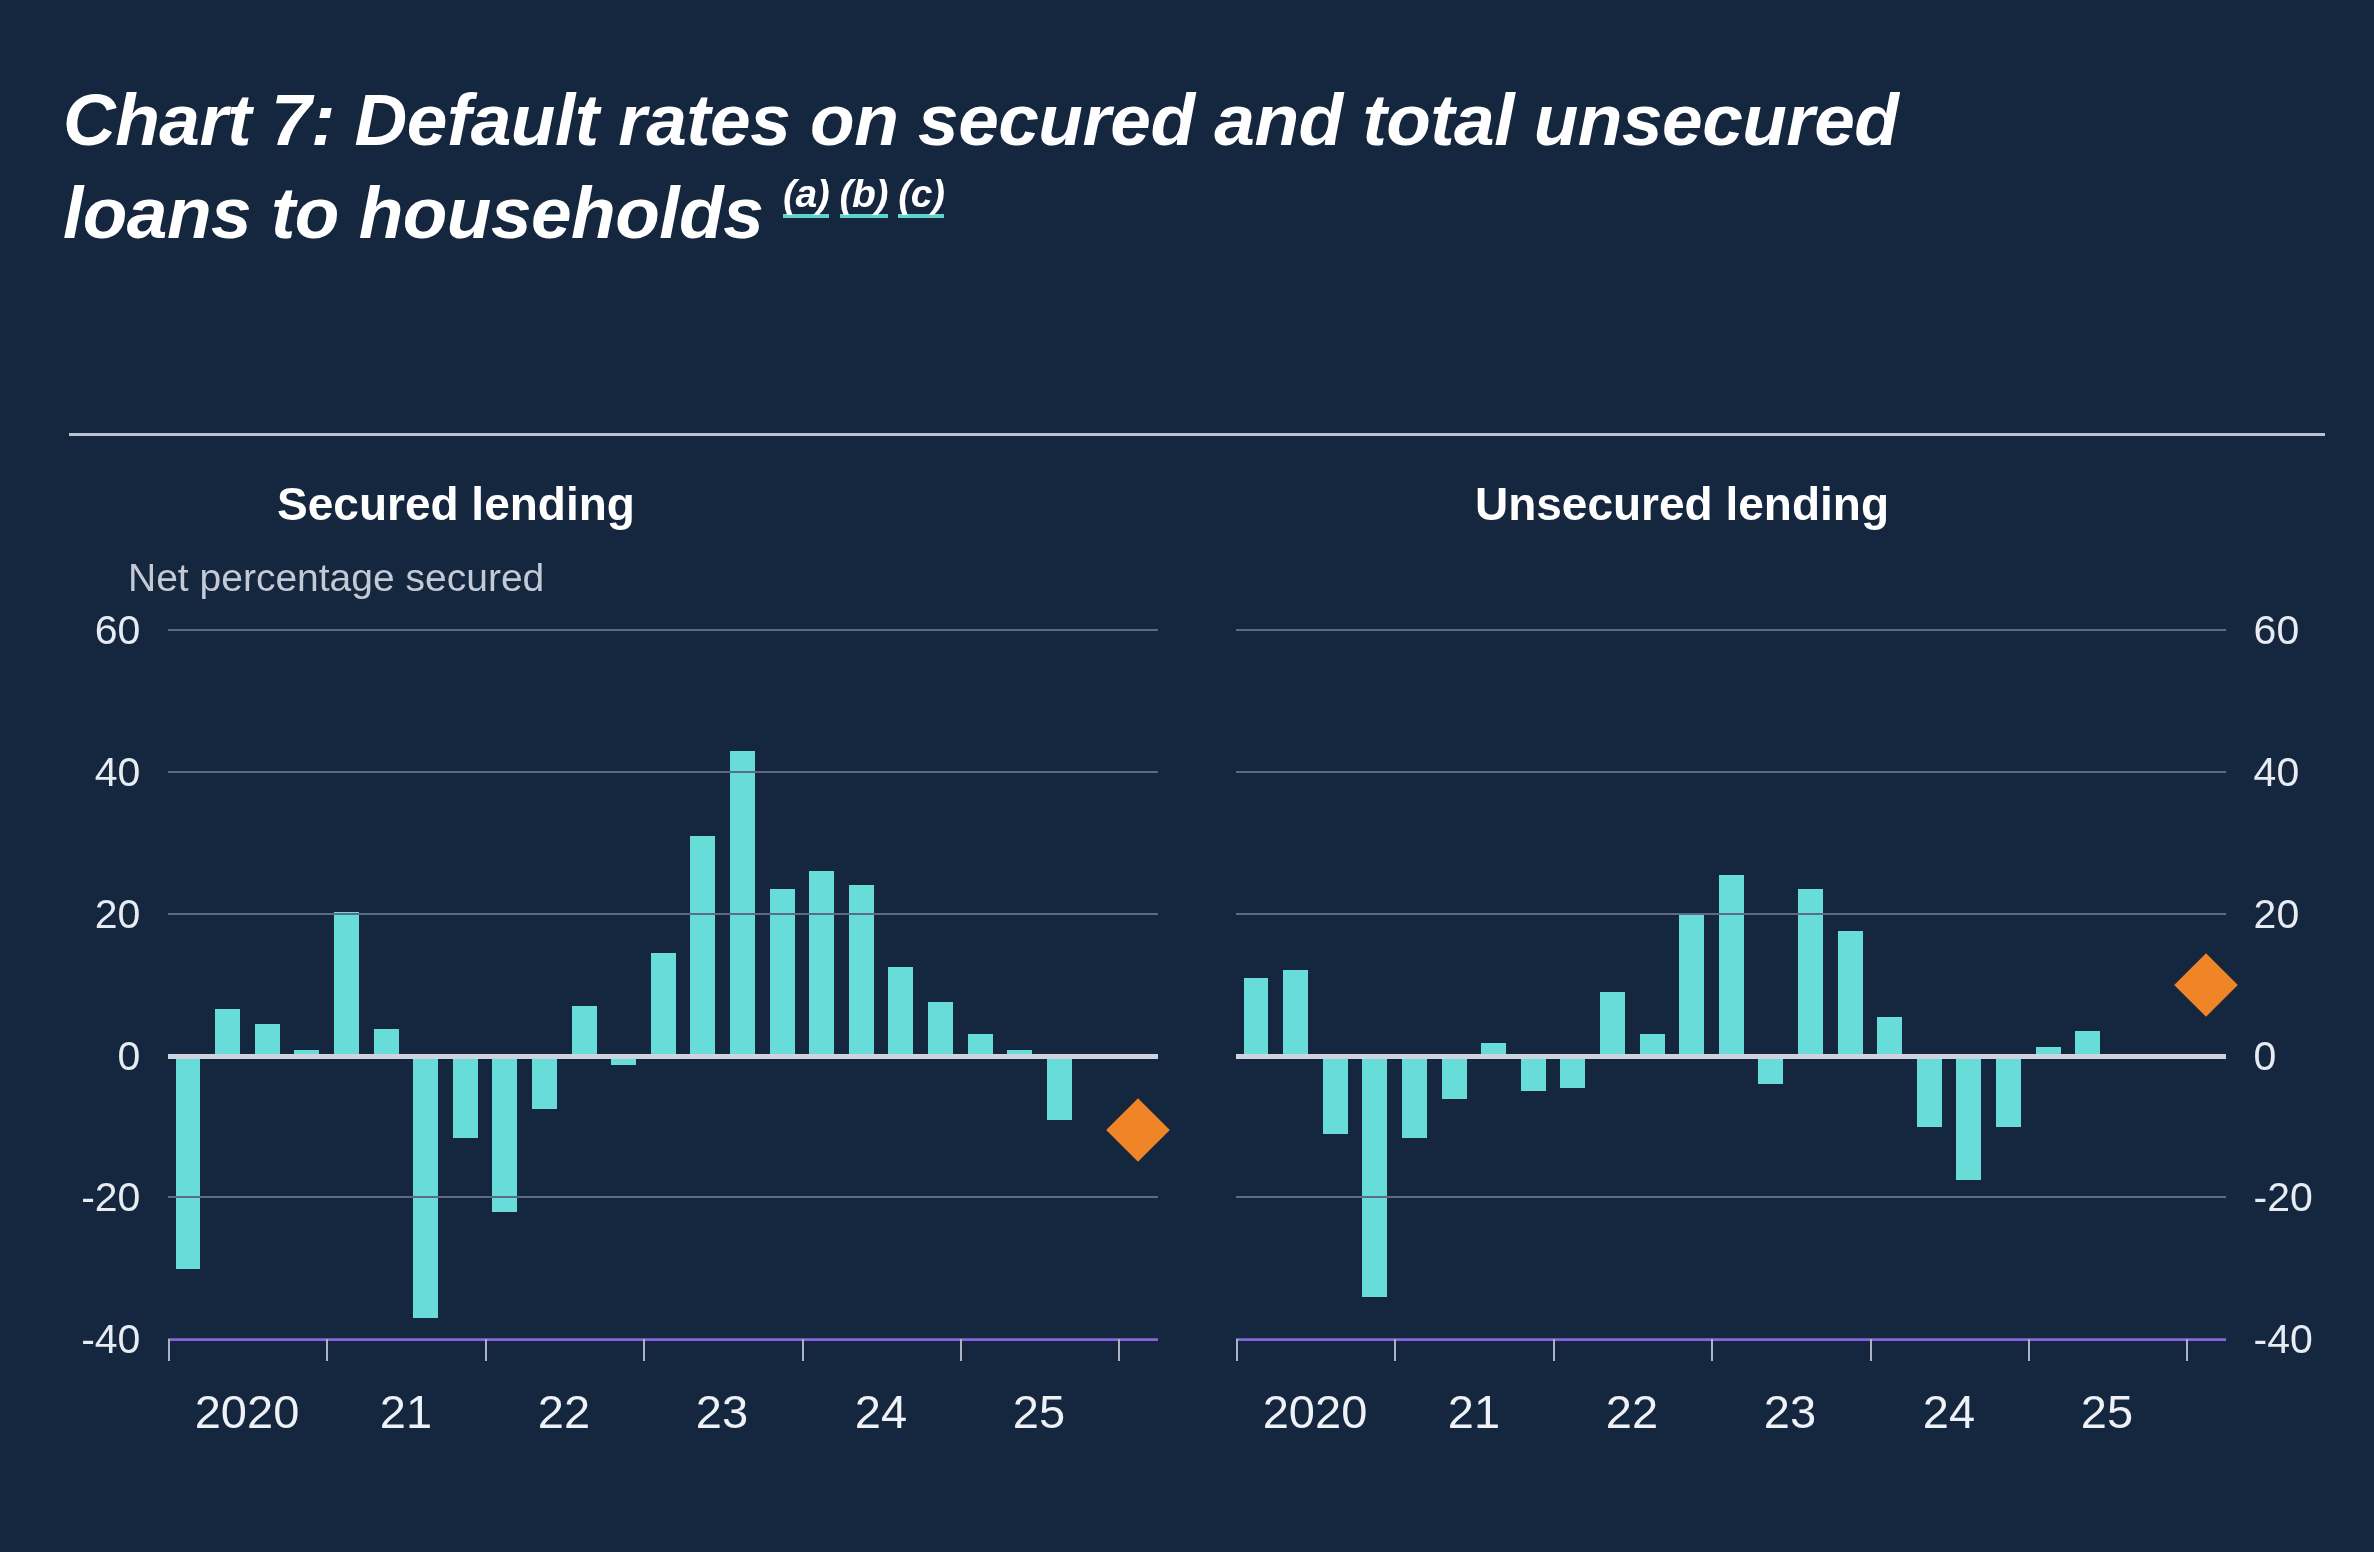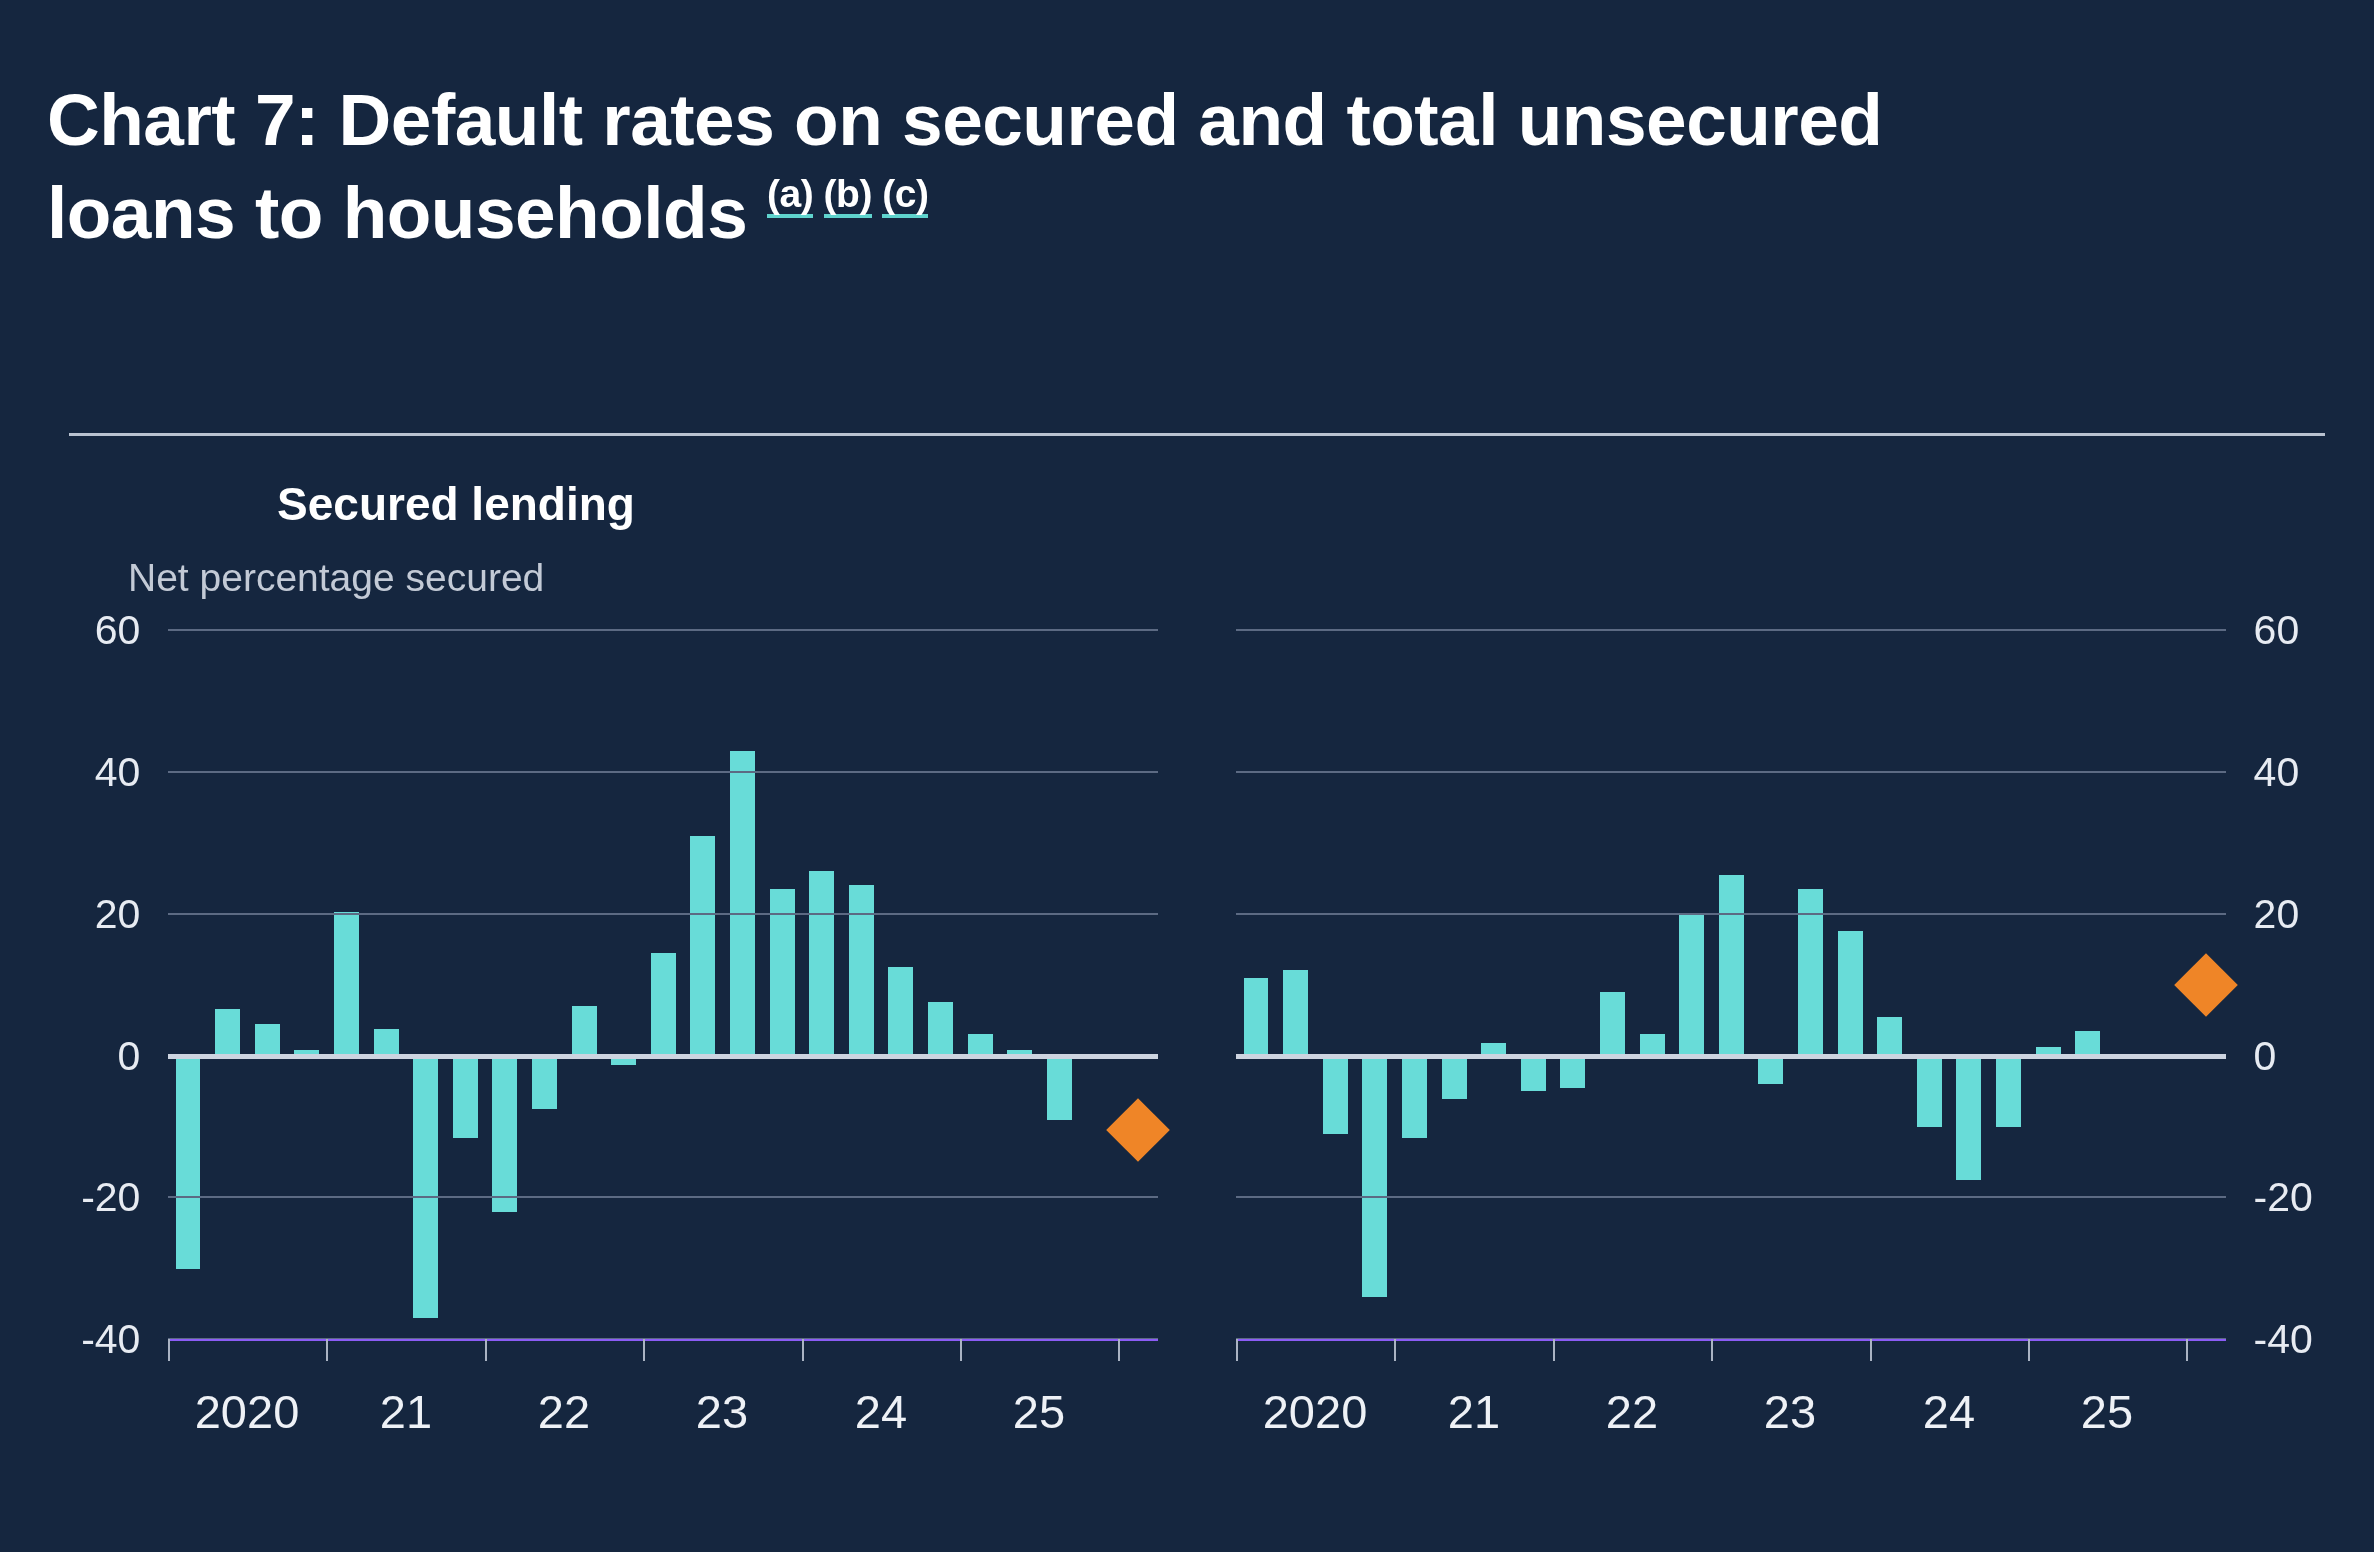--- a/index.html
+++ b/index.html
@@ -6,25 +6,26 @@
   body{
     width:2374px;height:1552px;
     background:#15263f;
     font-family:"Liberation Sans", sans-serif;
     overflow:hidden;
   }
   .page{position:relative;width:2374px;height:1552px;}
 
   
   .title{
-    position:absolute;left:47px;top:23.6px;width:2029px;
+    position:absolute;left:63px;top:23.6px;width:2029px;
     color:#ffffff;
     font-size:73px;line-height:1.28;
     font-weight:bold;
     letter-spacing:-0.5px;
+    font-style:italic;
   }
   .title .sup{
     font-size:39px;
     vertical-align:super;
     font-weight:bold;
     position:relative;
     top:-5.9px;
   }
   .fnlink{
     color:#ffffff;
@@ -195,20 +196,21 @@
         <div class="xlabel" style="left: 79px;">2020</div>
         <div class="xlabel" style="left: 238px;">21</div>
         <div class="xlabel" style="left: 396px;">22</div>
         <div class="xlabel" style="left: 554px;">23</div>
         <div class="xlabel" style="left: 713px;">24</div>
         <div class="xlabel" style="left: 871px;">25</div>
       </div>
   </div>
 
   <div class="panel panel-right">
+    <div class="panel-title">Unsecured lending</div>
     <div class="plot" id="plot-right">
       <div class="bars" id="bars-right">
           <div class="bar" title="2020 Q1: 11" style="left: 7.5px; width: 24.6px; top: 348px; height: 78px;"></div>
           <div class="bar" title="2020 Q2: 12" style="left: 47px; width: 24.6px; top: 340px; height: 85px;"></div>
           <div class="bar" title="2020 Q3: -11" style="left: 87px; width: 24.6px; top: 426px; height: 78px;"></div>
           <div class="bar" title="2020 Q4: -34" style="left: 126px; width: 24.6px; top: 426px; height: 241px;"></div>
           <div class="bar" title="2021 Q1: -11.5" style="left: 166px; width: 24.6px; top: 426px; height: 82px;"></div>
           <div class="bar" title="2021 Q2: -6" style="left: 206px; width: 24.6px; top: 426px; height: 43px;"></div>
           <div class="bar" title="2021 Q3: 1.8" style="left: 245px; width: 24.6px; top: 413px; height: 12.8px;"></div>
           <div class="bar" title="2021 Q4: -5" style="left: 285px; width: 24.6px; top: 426px; height: 35px;"></div>

